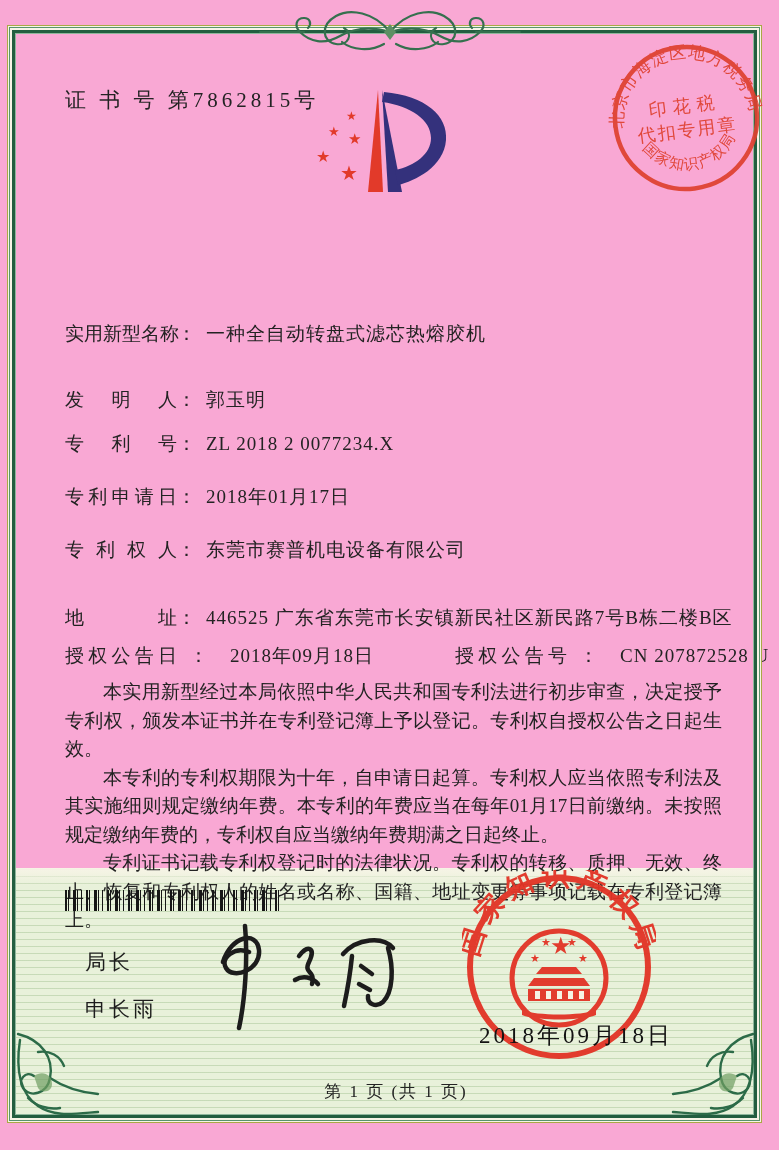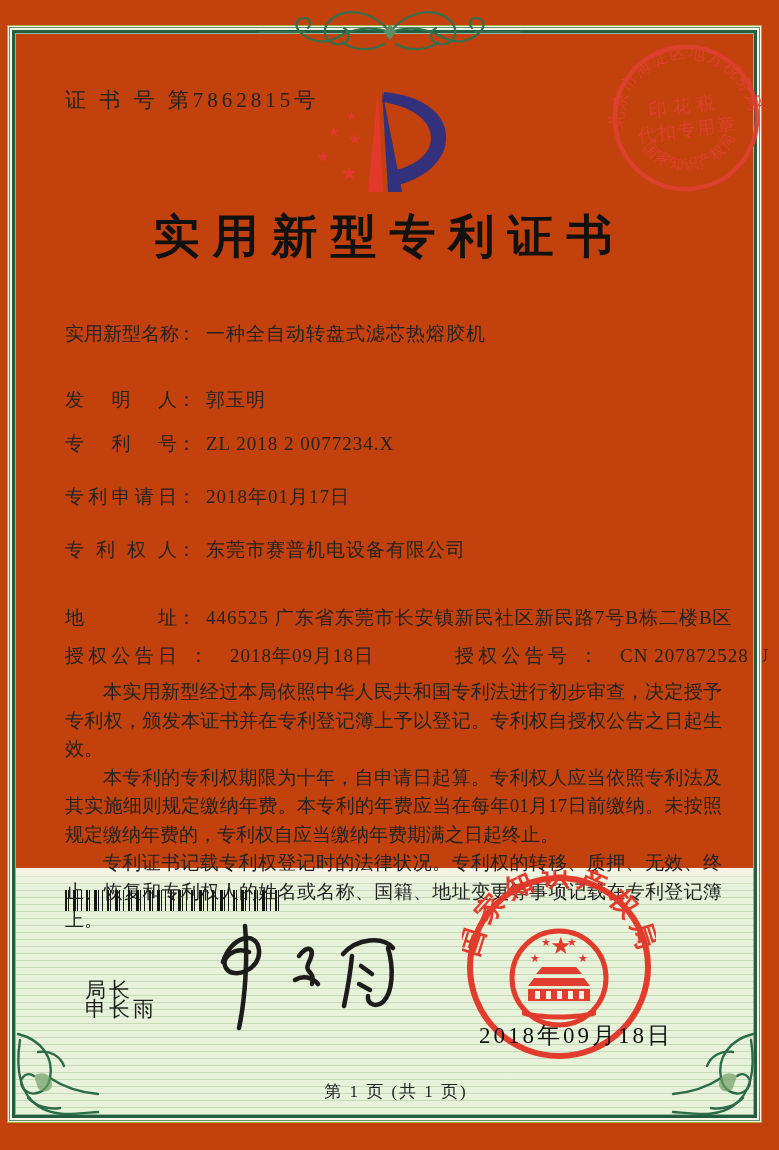--- a/index.html
+++ b/index.html
@@ -1,18 +1,18 @@
 <!DOCTYPE html>
 <html><head>
 <meta charset="utf-8">
 <style>
   html,body{margin:0;padding:0;}
   #page{
     position:relative; width:779px; height:1150px; overflow:hidden;
-    background:#c2410c; color:#232323;
+    background:#f9a8d4; color:#232323;
     font-family:"Liberation Serif","DejaVu Serif",serif;
   }
   
   .frame{
     position:absolute; left:12px; right:22px; top:30px; bottom:32px;
     border:3px solid #235e40;
     box-shadow:
       inset 0 0 0 1px #8fb79c,
       0 0 0 2px #f7f4e6,
       0 0 0 3px #58926e,
@@ -65,21 +65,21 @@
       #161616 3px 4px, transparent 4px 8px,
       #161616 8px 11px, transparent 11px 12px,
       #161616 12px 13px, transparent 13px 16px,
       #161616 16px 17px, transparent 17px 21px);
   }
   .director-title,.director-name{
     position:absolute; left:85px; z-index:2;
     font-family:"Liberation Sans","DejaVu Sans",sans-serif;
     font-size:21px; letter-spacing:3px; color:#1d1d1d;
   }
-  .director-title{top:948px;margin-top:28px;}
+  .director-title{top:948px;}
   .director-name{top:995px;}
   #signature{position:absolute; left:195px; top:918px; z-index:2;}
   #official-seal{position:absolute; left:462px; top:870px; z-index:2; opacity:.95;}
   .seal-date{
     position:absolute; left:479px; top:1020px; z-index:2;
     font-size:23px; letter-spacing:3px; color:#121212;
   }
   .footer{
     position:absolute; left:13px; right:0; top:1080px; text-align:center;
     font-size:17px; letter-spacing:2px; z-index:2;
@@ -155,21 +155,20 @@
     <text fill="#df4130" font-size="17" letter-spacing="1">
       <textPath href="#ts-top" startOffset="50%" text-anchor="middle">北京市海淀区地方税务局</textPath>
     </text>
     <text x="80" y="74" text-anchor="middle" fill="#df4130" font-size="18" letter-spacing="6">印花税</text>
     <text x="80" y="98" text-anchor="middle" fill="#df4130" font-size="18" letter-spacing="2">代扣专用章</text>
     <text fill="#df4130" font-size="15" letter-spacing="1">
       <textPath href="#ts-bot" startOffset="50%" text-anchor="middle">国家知识产权局</textPath>
     </text>
   </svg>
 
-  <div class="title">实用新型专利证书</div>
 
   <div class="fields">
     <div class="frow" style="top:0">
       <span class="flabel">实用新型名称</span>
         <span class="colon">：</span>
       <span class="fvalue">一种全自动转盘式滤芯热熔胶机</span>
     </div>
     <div class="frow" style="top:66px">
       <span class="flabel">发明人</span>
         <span class="colon">：</span>

